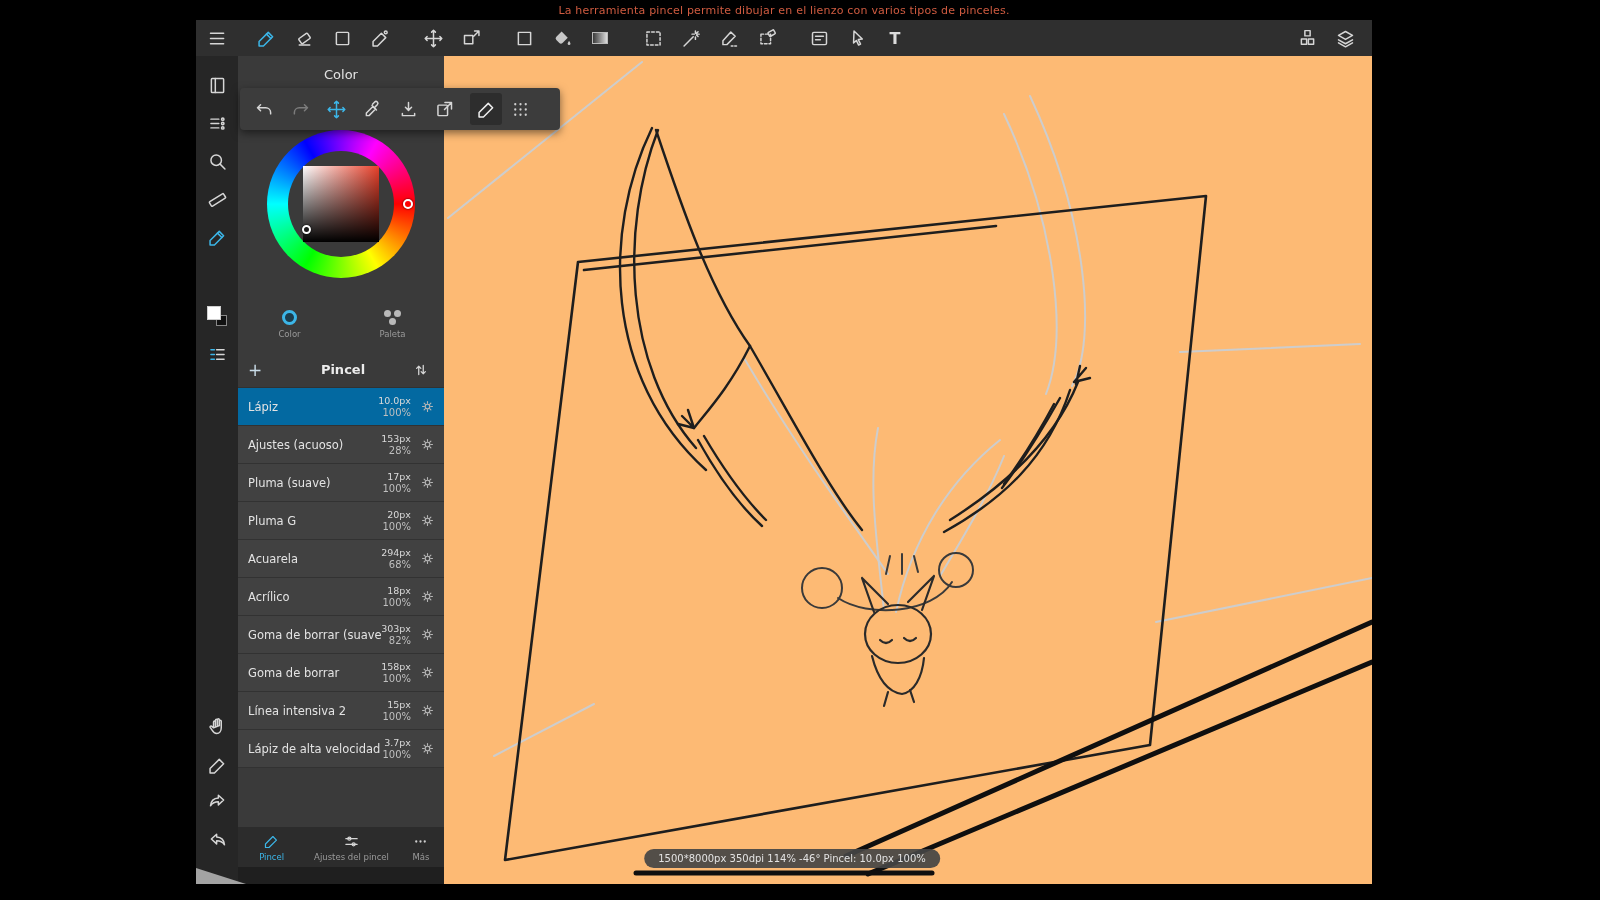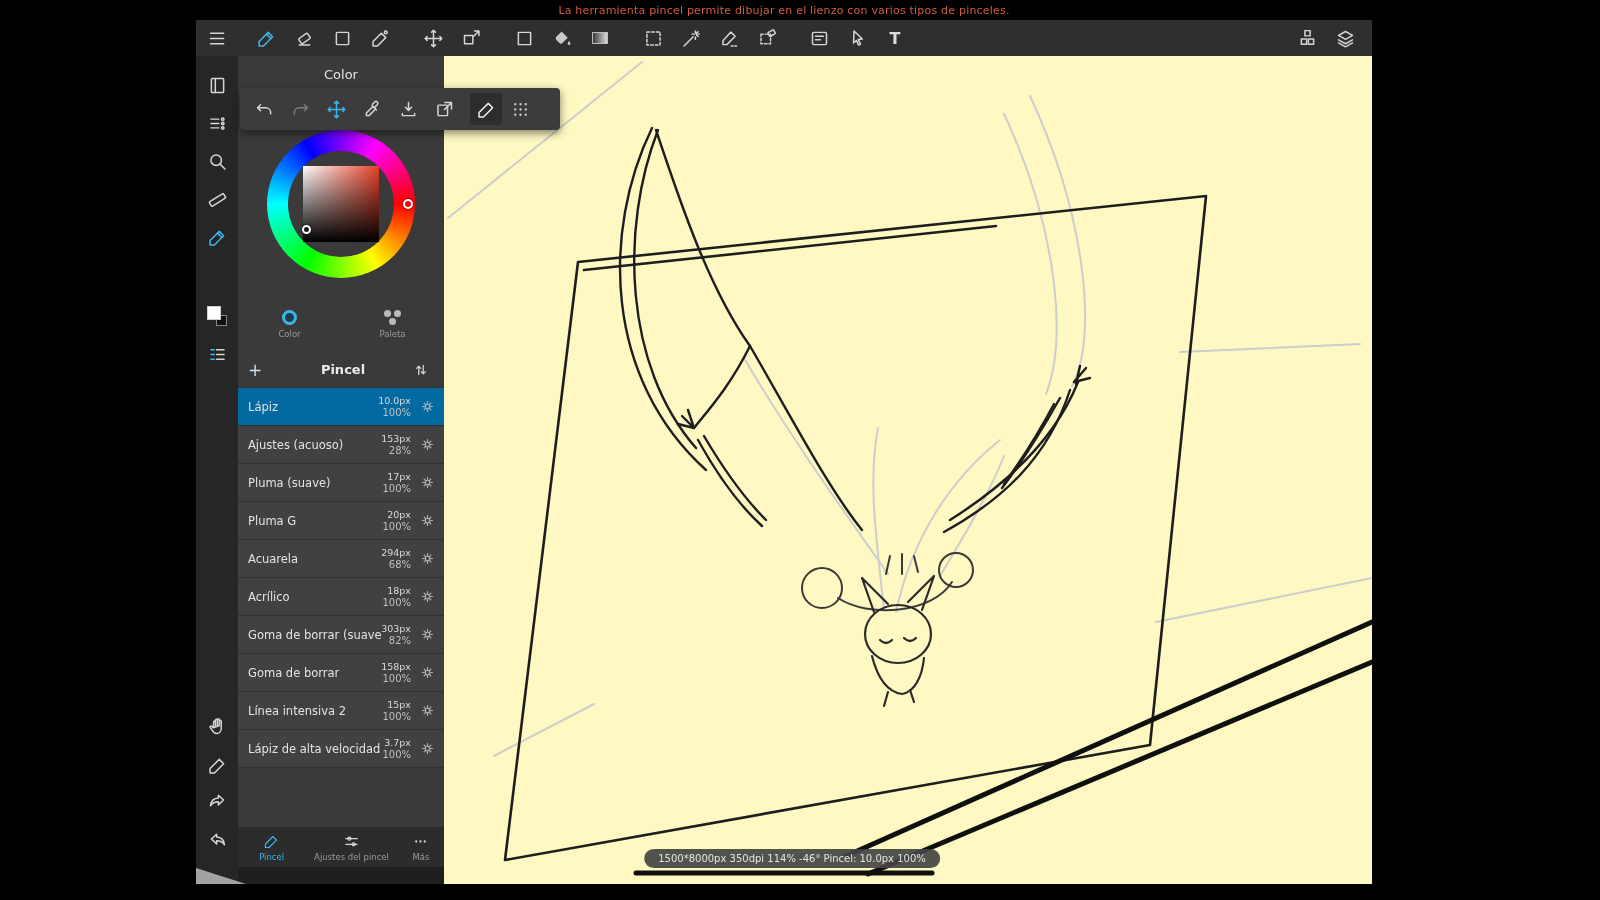--- a/index.html
+++ b/index.html
@@ -100,21 +100,21 @@
   
   .float-bar { position:absolute; left:44px; top:32px; width:320px; height:42px; z-index:30;
                background:#3c3c3c; border-radius:4px; box-shadow:0 3px 9px rgba(0,0,0,.5);
                display:flex; align-items:center; padding:0 6px; }
   .fbtn { width:36px; height:42px; display:flex; align-items:center; justify-content:center; }
   .pen-tile { width:32px; height:32px; margin-left:8px; background:#2d2d2d; border-radius:3px;
               display:flex; align-items:center; justify-content:center; }
   .pen-tile .icon path { stroke:#f0f0f0; }
 
   
-  .canvas { flex:1; position:relative; background:#fef9c3; overflow:hidden;text-decoration:underline; }
+  .canvas { flex:1; position:relative; background:#fdba74; overflow:hidden;text-decoration:underline; }
   .canvas svg.sketch { position:absolute; left:0; top:0; width:100%; height:100%; }
   .status-pill { position:absolute; left:348px; bottom:16px; transform:translateX(-50%);
                  background:rgba(68,68,68,.92); color:#e3e3e3; font-size:10px;
                  padding:4px 14px; border-radius:11px; white-space:nowrap; z-index:20; }
   .corner-tri { position:absolute; left:196px; top:868px; width:50px; height:16px;
                 background:#a3a3a3; clip-path:polygon(0 0,100% 100%,0 100%); z-index:5; }
 </style>
 </head>
 <body>
 

